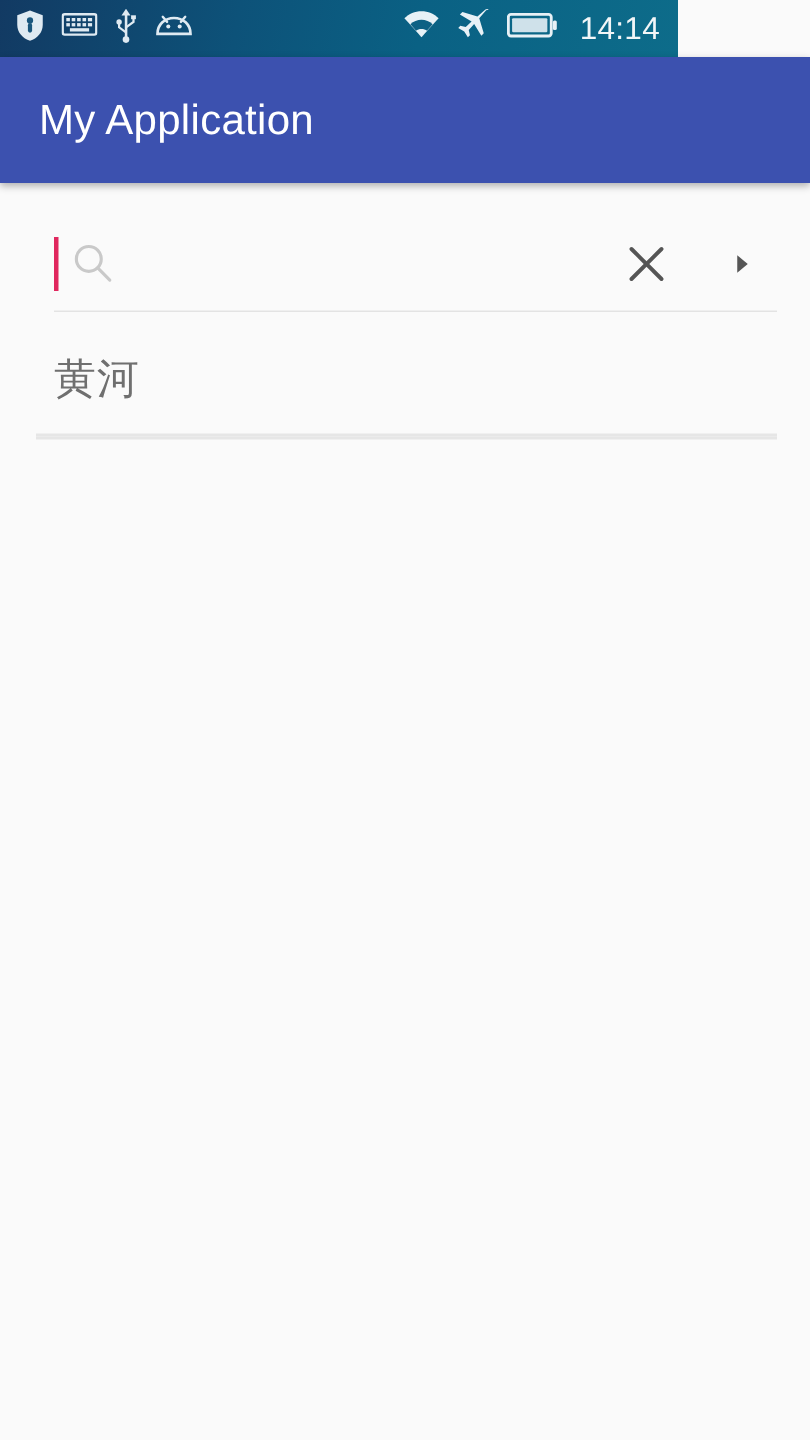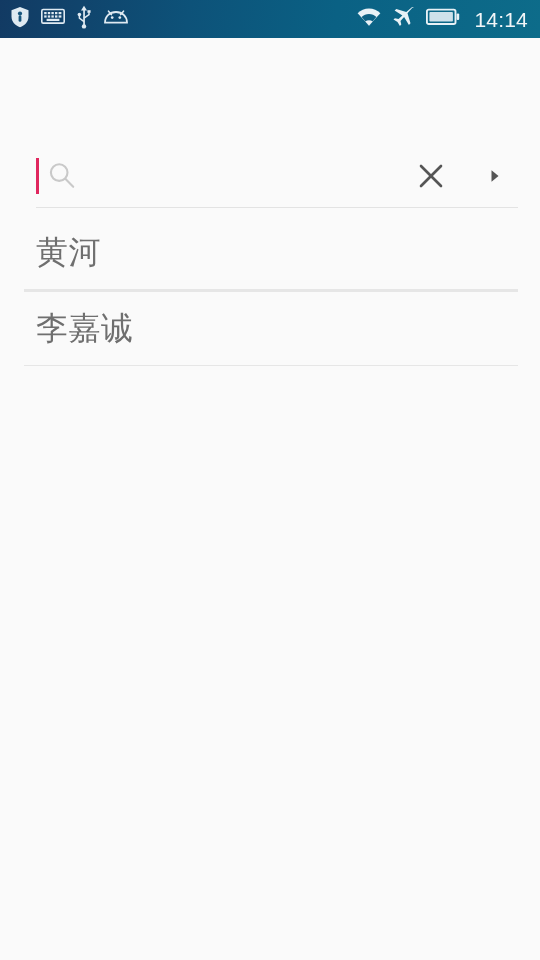--- a/index.html
+++ b/index.html
@@ -6,21 +6,21 @@
   html, body {
     width:540px; height:960px;
     font-family:"Liberation Sans","DejaVu Sans",sans-serif;
     background:#fafafa;
     overflow:hidden;
   }
   #screen { position:relative; width:540px; height:960px; background:#fafafa; }
 
   
   .status-bar {
-    position:absolute; top:0; left:0; width:540px; height:38px;
+    position:absolute; top:0; left:0; width:452px; height:38px;
     background:linear-gradient(100deg,#123a63 0%,#0d5279 35%,#0a6184 62%,#0d6c8a 100%);
     display:flex; align-items:center; justify-content:space-between;
     padding:0 12px 0 10px;
   }
   .status-left { display:flex; align-items:center; gap:11px; }
   .status-right { display:flex; align-items:center; gap:11px; }
   .sb-icon { display:block; }
   .clock {
     color:#f2f6f8; font-size:21px; letter-spacing:0.2px;
     font-family:"Liberation Sans","DejaVu Sans",sans-serif;
@@ -79,21 +79,21 @@
   .list-item {
     position:relative;
     height:73px;
     display:flex; align-items:center;
     padding-left:36px;
     margin-right:22px;
     margin-left:24px;
     padding-left:12px;
   }
   .list-item-label {
-    font-size:32px; color:#6f6f6f; letter-spacing:0.5px;
+    font-size:28px; color:#6f6f6f; letter-spacing:0.5px;
     font-family:"Liberation Sans","DejaVu Sans",sans-serif;
   }
   .list-divider {
     height:1px; background:#e6e6e6;
     margin-left:24px; margin-right:22px;
   }
 </style>
 </head>
 <body>
 
@@ -164,20 +164,23 @@
         <svg width="34" height="18" viewBox="0 0 34 18">
           <rect x="0.9" y="1.6" width="28.6" height="14.4" rx="1.8" fill="none" stroke="#e8f1f6" stroke-width="1.9"></rect>
           <rect x="30.6" y="5.6" width="2.6" height="6.4" rx="1" fill="#e8f1f6"></rect>
           <rect x="3.4" y="4.1" width="23.5" height="9.4" rx="0.8" fill="#cfe1ea"></rect>
         </svg>
       </span>
       <span class="clock">14:14</span>
     </div>
   </div>
 
+  <div class="app-bar">
+    <span class="app-bar-title">My Application</span>
+  </div>
 
   <div class="content">
 
     <div class="search-row">
       <span class="search-caret"></span>
 
       <span class="search-icon-wrap">
         <svg width="34" height="34" viewBox="0 0 34 34">
           <circle cx="14.2" cy="13.6" r="8.3" fill="none" stroke="#c9c9c9" stroke-width="2.1"></circle>
           <line x1="20.3" y1="19.8" x2="28.2" y2="27.8" stroke="#c9c9c9" stroke-width="2.1" stroke-linecap="round"></line>
@@ -206,21 +209,18 @@
 
       <div class="list-item">
         <span class="list-item-label">黄河</span>
       </div>
       <div class="list-divider"></div>
 
       <div class="list-divider"></div>
 
       <div class="list-divider"></div>
 
-      <div class="list-item">
-        <span class="list-item-label">李嘉诚</span>
-      </div>
       <div class="list-divider"></div>
 
     </div>
 
   </div>
 </div>
 
 </body></html>

